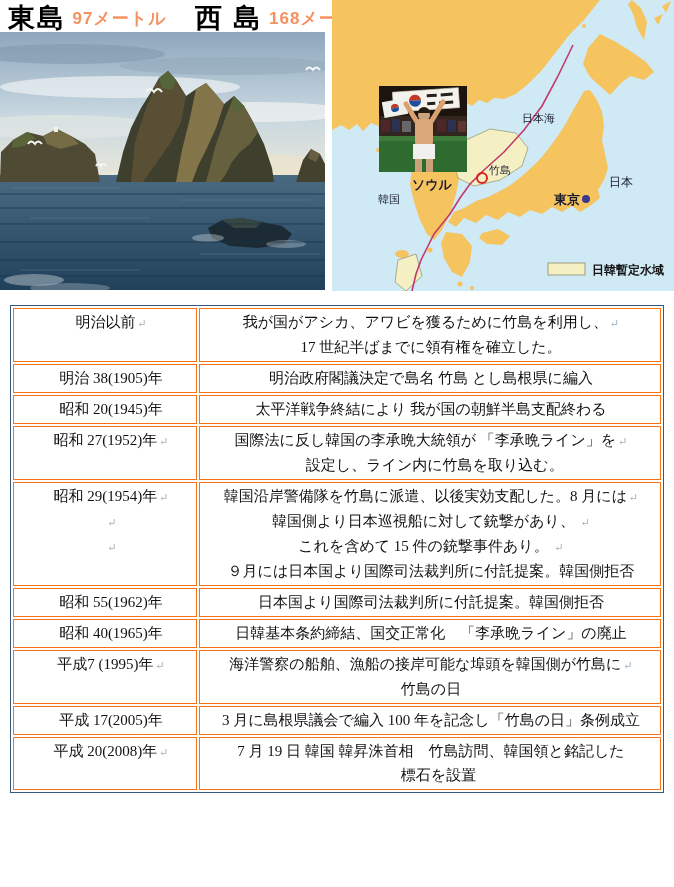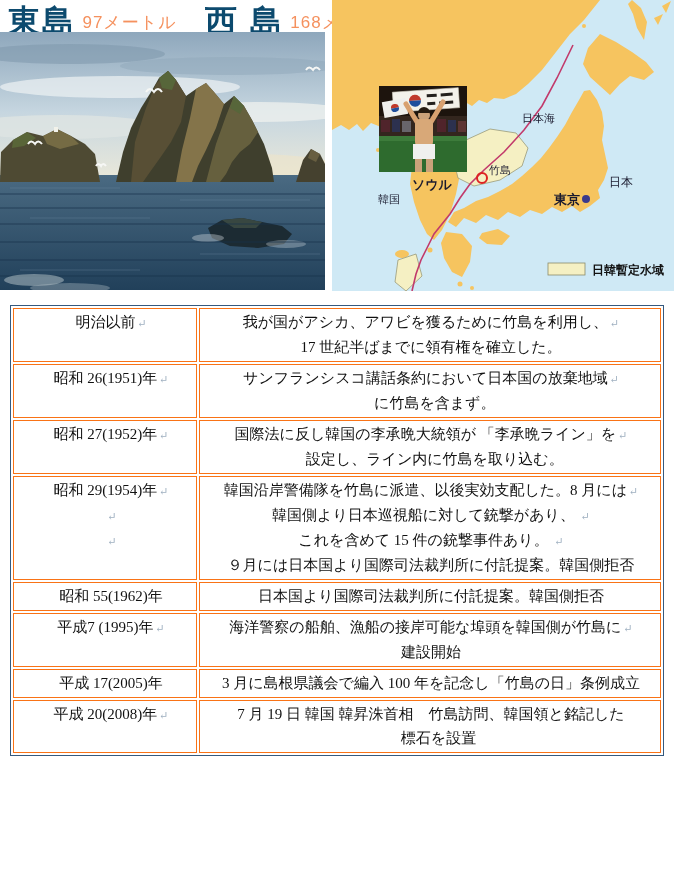--- a/index.html
+++ b/index.html
@@ -1,22 +1,22 @@
 <!DOCTYPE html>
 <html><head>
 <meta charset="utf-8">
 <style>
   html,body{margin:0;padding:0;background:#fff;}
   .page{position:relative;width:674px;height:887px;background:#ffffff;overflow:hidden;
         font-family:"Liberation Sans","DejaVu Sans",sans-serif;}
 
   
   .title-bar{position:absolute;left:8px;top:0;height:32px;white-space:nowrap;}
-  .t-big{font-size:32px;font-weight:bold;color:#0c4a6e;letter-spacing:2px;vertical-align:middle;}
-  .t-small{font-size:17px;font-weight:normal;color:#f5915e;letter-spacing:1px;vertical-align:middle;margin-left:2px;}
+  .t-big{font-size:27px;font-weight:bold;color:#000000;letter-spacing:2px;vertical-align:middle;}
+  .t-small{font-size:17px;font-weight:bold;color:#f5915e;letter-spacing:1px;vertical-align:middle;margin-left:2px;}
   .t-west{margin-left:24px;}
 
   
   .island-photo{position:absolute;left:0;top:32px;width:325px;height:258px;}
   .map-panel{position:absolute;left:332px;top:0;width:296px;height:291px;}
   svg{display:block;}
 
   
   .history-table{position:absolute;left:10px;top:305px;width:654px;
       border-collapse:separate;border-spacing:2px;
@@ -198,25 +198,32 @@
           <td class="era">
             <div class="line">明治以前<span class="retmark">↵</span></div>
           </td>
           <td class="desc">
             <div class="line">我が国がアシカ、アワビを獲るために竹島を利用し、<span class="retmark">↵</span></div>
             <div class="line">17 世紀半ばまでに領有権を確立した。</div>
           </td>
         </tr>
         <tr>
           <td class="era">
-            <div class="line">昭和 26(1951)年<span class="retmark">↵</span></div>
-          </td>
-          <td class="desc">
-            <div class="line">サンフランシスコ講話条約において日本国の放棄地域<span class="retmark">↵</span></div>
-            <div class="line">  に竹島を含まず。</div>
+            <div class="line">明治 38(1905)年</div>
+          </td>
+          <td class="desc">
+            <div class="line">明治政府閣議決定で島名 竹島 とし島根県に編入</div>
+          </td>
+        </tr>
+        <tr>
+          <td class="era">
+            <div class="line">昭和 20(1945)年</div>
+          </td>
+          <td class="desc">
+            <div class="line">太平洋戦争終結により 我が国の朝鮮半島支配終わる</div>
           </td>
         </tr>
         <tr>
           <td class="era">
             <div class="line">昭和 27(1952)年<span class="retmark">↵</span></div>
           </td>
           <td class="desc">
             <div class="line">国際法に反し韓国の李承晩大統領が 「李承晩ライン」を<span class="retmark">↵</span></div>
             <div class="line">  設定し、ライン内に竹島を取り込む。</div>
           </td>
@@ -237,25 +244,33 @@
         <tr>
           <td class="era">
             <div class="line">昭和 55(1962)年</div>
           </td>
           <td class="desc">
             <div class="line">日本国より国際司法裁判所に付託提案。韓国側拒否</div>
           </td>
         </tr>
         <tr>
           <td class="era">
+            <div class="line">昭和 40(1965)年</div>
+          </td>
+          <td class="desc">
+            <div class="line">日韓基本条約締結、国交正常化　「李承晩ライン」の廃止</div>
+          </td>
+        </tr>
+        <tr>
+          <td class="era">
             <div class="line">平成7 (1995)年<span class="retmark">↵</span></div>
           </td>
           <td class="desc">
             <div class="line">海洋警察の船舶、漁船の接岸可能な埠頭を韓国側が竹島に<span class="retmark">↵</span></div>
-            <div class="line">建設開始</div>
+            <div class="line">竹島の日</div>
           </td>
         </tr>
         <tr>
           <td class="era">
             <div class="line">平成 17(2005)年</div>
           </td>
           <td class="desc">
             <div class="line">3 月に島根県議会で編入 100 年を記念し「竹島の日」条例成立</div>
           </td>
         </tr>

